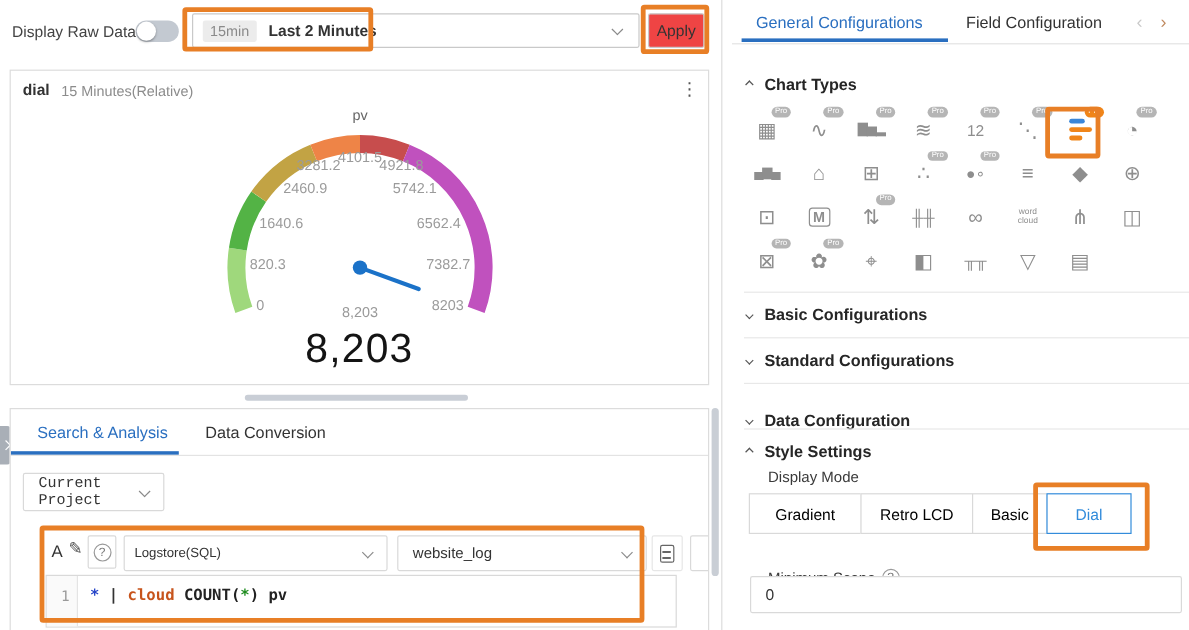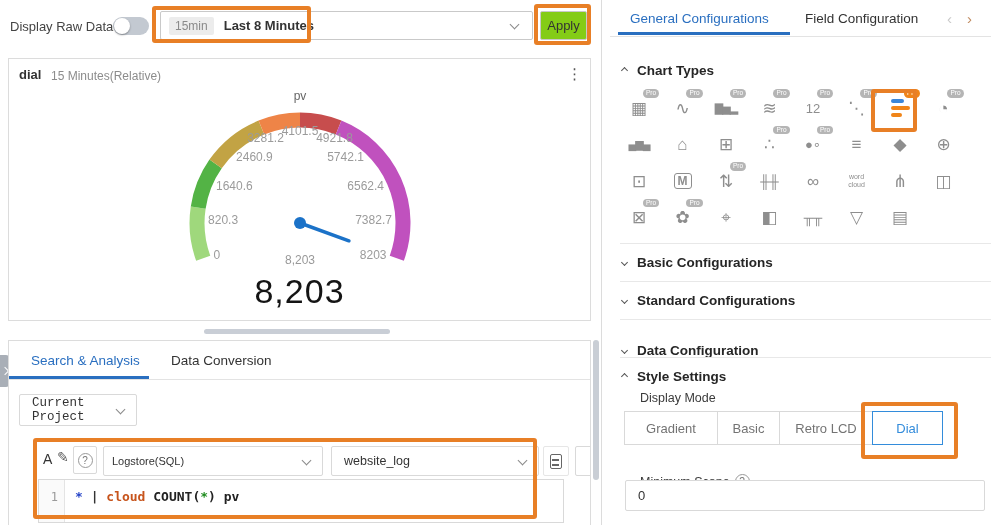--- a/index.html
+++ b/index.html
@@ -17,21 +17,21 @@
   .lbl { color:#444; }
   .toggle { position:absolute; width:36px; height:18px; border-radius:9px;
             background:#c3c9d1; }
   .toggle .knob { position:absolute; left:1px; top:1px; width:16px; height:16px;
             border-radius:50%; background:#fff; box-shadow:0 1px 2px rgba(0,0,0,.35); }
   .select-box { position:absolute; border:1px solid #c9c9c9; border-radius:2px;
             background:#fff; display:flex; align-items:center; }
   .badge { background:#ececec; color:#8a8a8a; font-size:12px; padding:2px 6px;
             border-radius:2px; margin:0 10px 0 8px; }
   .btn { position:absolute; border:1px solid #c9c9c9; border-radius:2px;
-         background:#84cc16; display:flex; align-items:center; justify-content:center;
+         background:#ef4444; display:flex; align-items:center; justify-content:center;
          color:#333; }
 
   
   .chev { display:inline-block; width:7px; height:7px;
           border-right:1.5px solid #8a8a8a; border-bottom:1.5px solid #8a8a8a;
           transform:rotate(45deg); }
   .chev.up { transform:rotate(225deg); }
   .chev.small { width:5px; height:5px; border-color:#555; }
   .chev.right { transform:rotate(-45deg); border-color:#fff; width:6px; height:6px; }
 
@@ -97,41 +97,41 @@
   .pro { position:absolute; top:-3px; right:-3px; background:#b5b5b5; color:#fff;
          font-size:6.5px; padding:1px 3px; border-radius:5px; line-height:1; }
   .pro.hot { background:#f08519; }
   .bars { display:flex; flex-direction:column; gap:3px; align-items:flex-start; }
   .bars i { display:block; height:4px; border-radius:2px; }
 
   .field-label { position:absolute; font-size:12.5px; color:#3a3a3a;
                  display:flex; align-items:center; gap:5px; }
   .modes { position:absolute; display:flex; }
   .mode { border:1px solid #d9d9d9; margin-left:-1px; height:34px; display:flex;
-          align-items:center; justify-content:center; font-size:13px; color:#737373;
+          align-items:center; justify-content:center; font-size:13px; color:#000000;
           background:#fff; cursor:pointer; }
   .mode.active { color:#338cdb; border-color:#338cdb; z-index:2; }
   .tinput { position:absolute; border:1px solid #d9d9d9; border-radius:2px;
             padding-left:12px; font-size:13px; color:#333; background:#fff;
             font-family:"Liberation Sans", sans-serif; }
 
   .arrow { font-size:15px; cursor:pointer; position:absolute; top:10px; }
   svg text { font-family:"Liberation Sans", sans-serif; }
 </style>
 </head>
 <body>
 
 <span class="abs lbl" style="left:10px; top:19px;">Display Raw Data</span>
 <div class="toggle" style="left:113px; top:17px;">
   <span class="knob"></span>
 </div>
 
 <div class="select-box" style="left:160px; top:11px; width:373px; height:29px;">
   <span class="badge">15min</span>
-  <span style="font-weight:600; color:#333;">Last 8 Minutes</span>
+  <span style="font-weight:600; color:#333;">Last 2 Minutes</span>
   <span class="chev" style="position:absolute; right:14px; top:9px;"></span>
 </div>
 
 <div class="btn" style="left:540px; top:11px; width:47px; height:29px;">Apply</div>
 
 <div class="card" style="left:8px; top:58px; width:583px; height:263px;">
   <span class="card-title" style="position:absolute; left:10px; top:8px;">dial</span>
   <span class="card-sub" style="position:absolute; left:42px; top:10px;">15 Minutes(Relative)</span>
   <span class="kebab" style="position:absolute; right:8px; top:6px;">⋮</span>
   <svg id="gauge-svg" width="583" height="186" style="position:absolute; left:0; top:27px;">
@@ -346,22 +346,22 @@
   </div>
   <div class="hdiv" style="left:10px; top:357px; width:371px;"></div>
   <div class="sec-head" style="left:12px; top:369px;">
     <span class="chev small up"></span>
     <span>Style Settings</span>
   </div>
 
   <div class="field-label" style="left:30px; top:391px;">Display Mode</div>
   <div class="modes" id="mode-group" style="left:15px; top:411px;">
       <div class="mode" style="width: 94px;">Gradient</div>
+      <div class="mode" style="width: 94px;">Retro LCD</div>
       <div class="mode" style="width: 63px;">Basic</div>
-      <div class="mode" style="width: 94px;">Retro LCD</div>
       <div class="mode active" style="width: 71px;">Dial</div>
     </div>
 
   <div class="field-label" style="left:30px; top:458px;margin-top:16px;">
     <span>Minimum Scope</span>
     <span class="qmark">?</span>
   </div>
   <input class="tinput" style="left: 15px; top: 480px; width: 360px; height: 31px;" value="0">
 </div>
 

